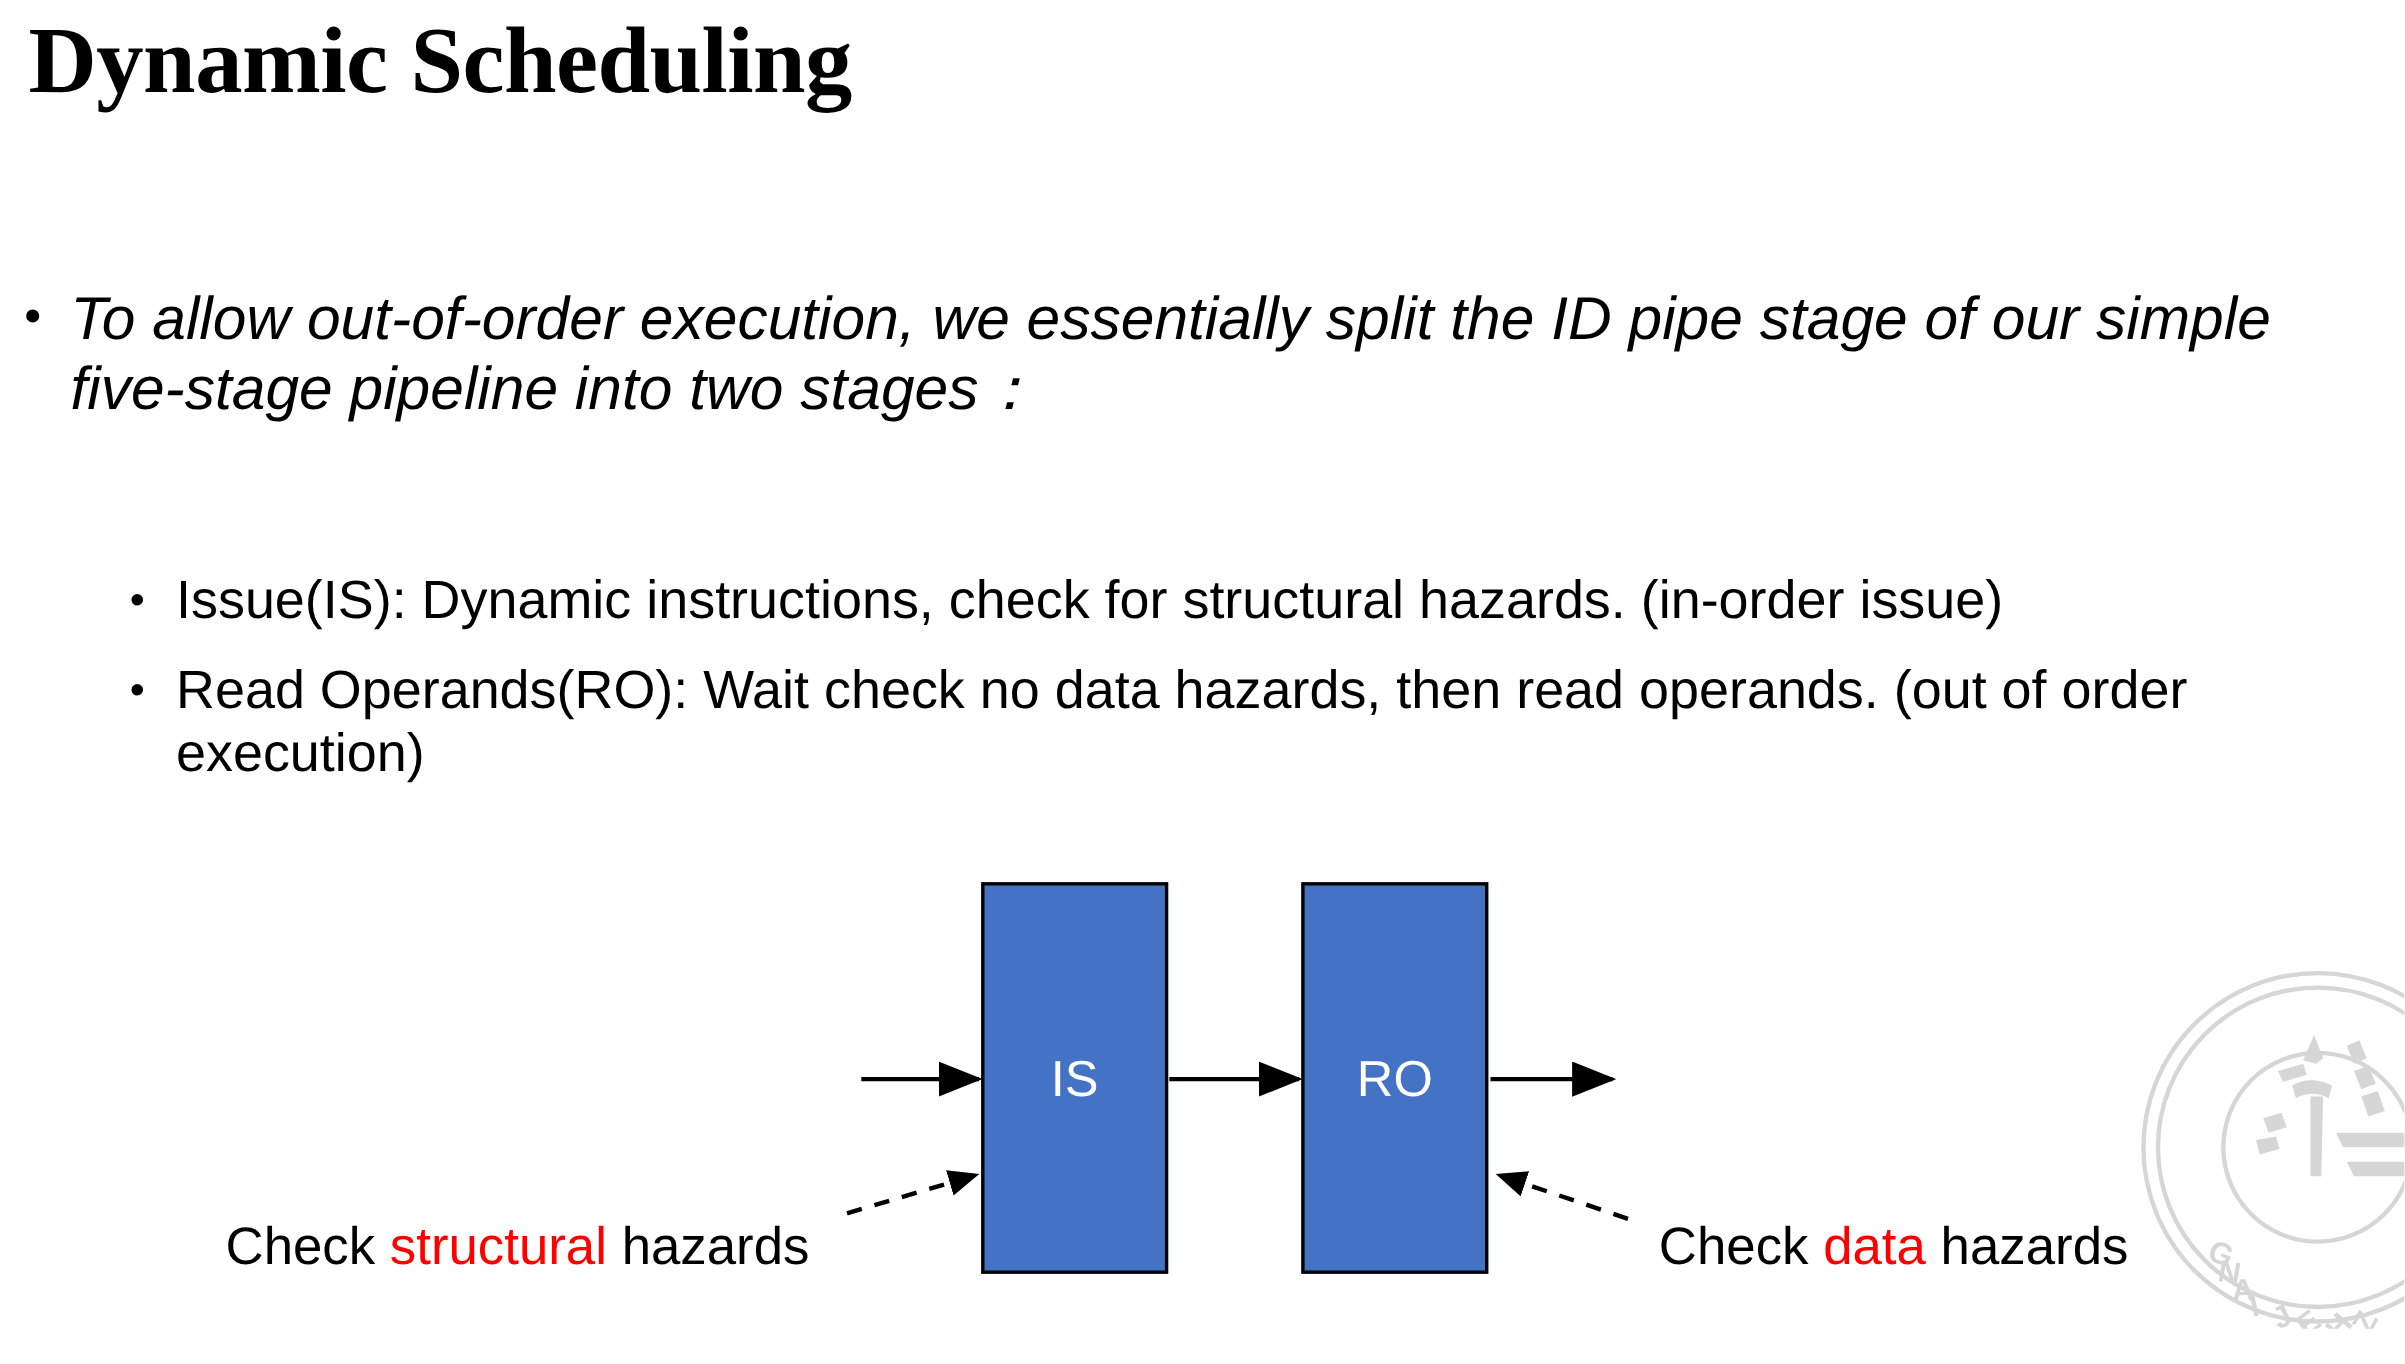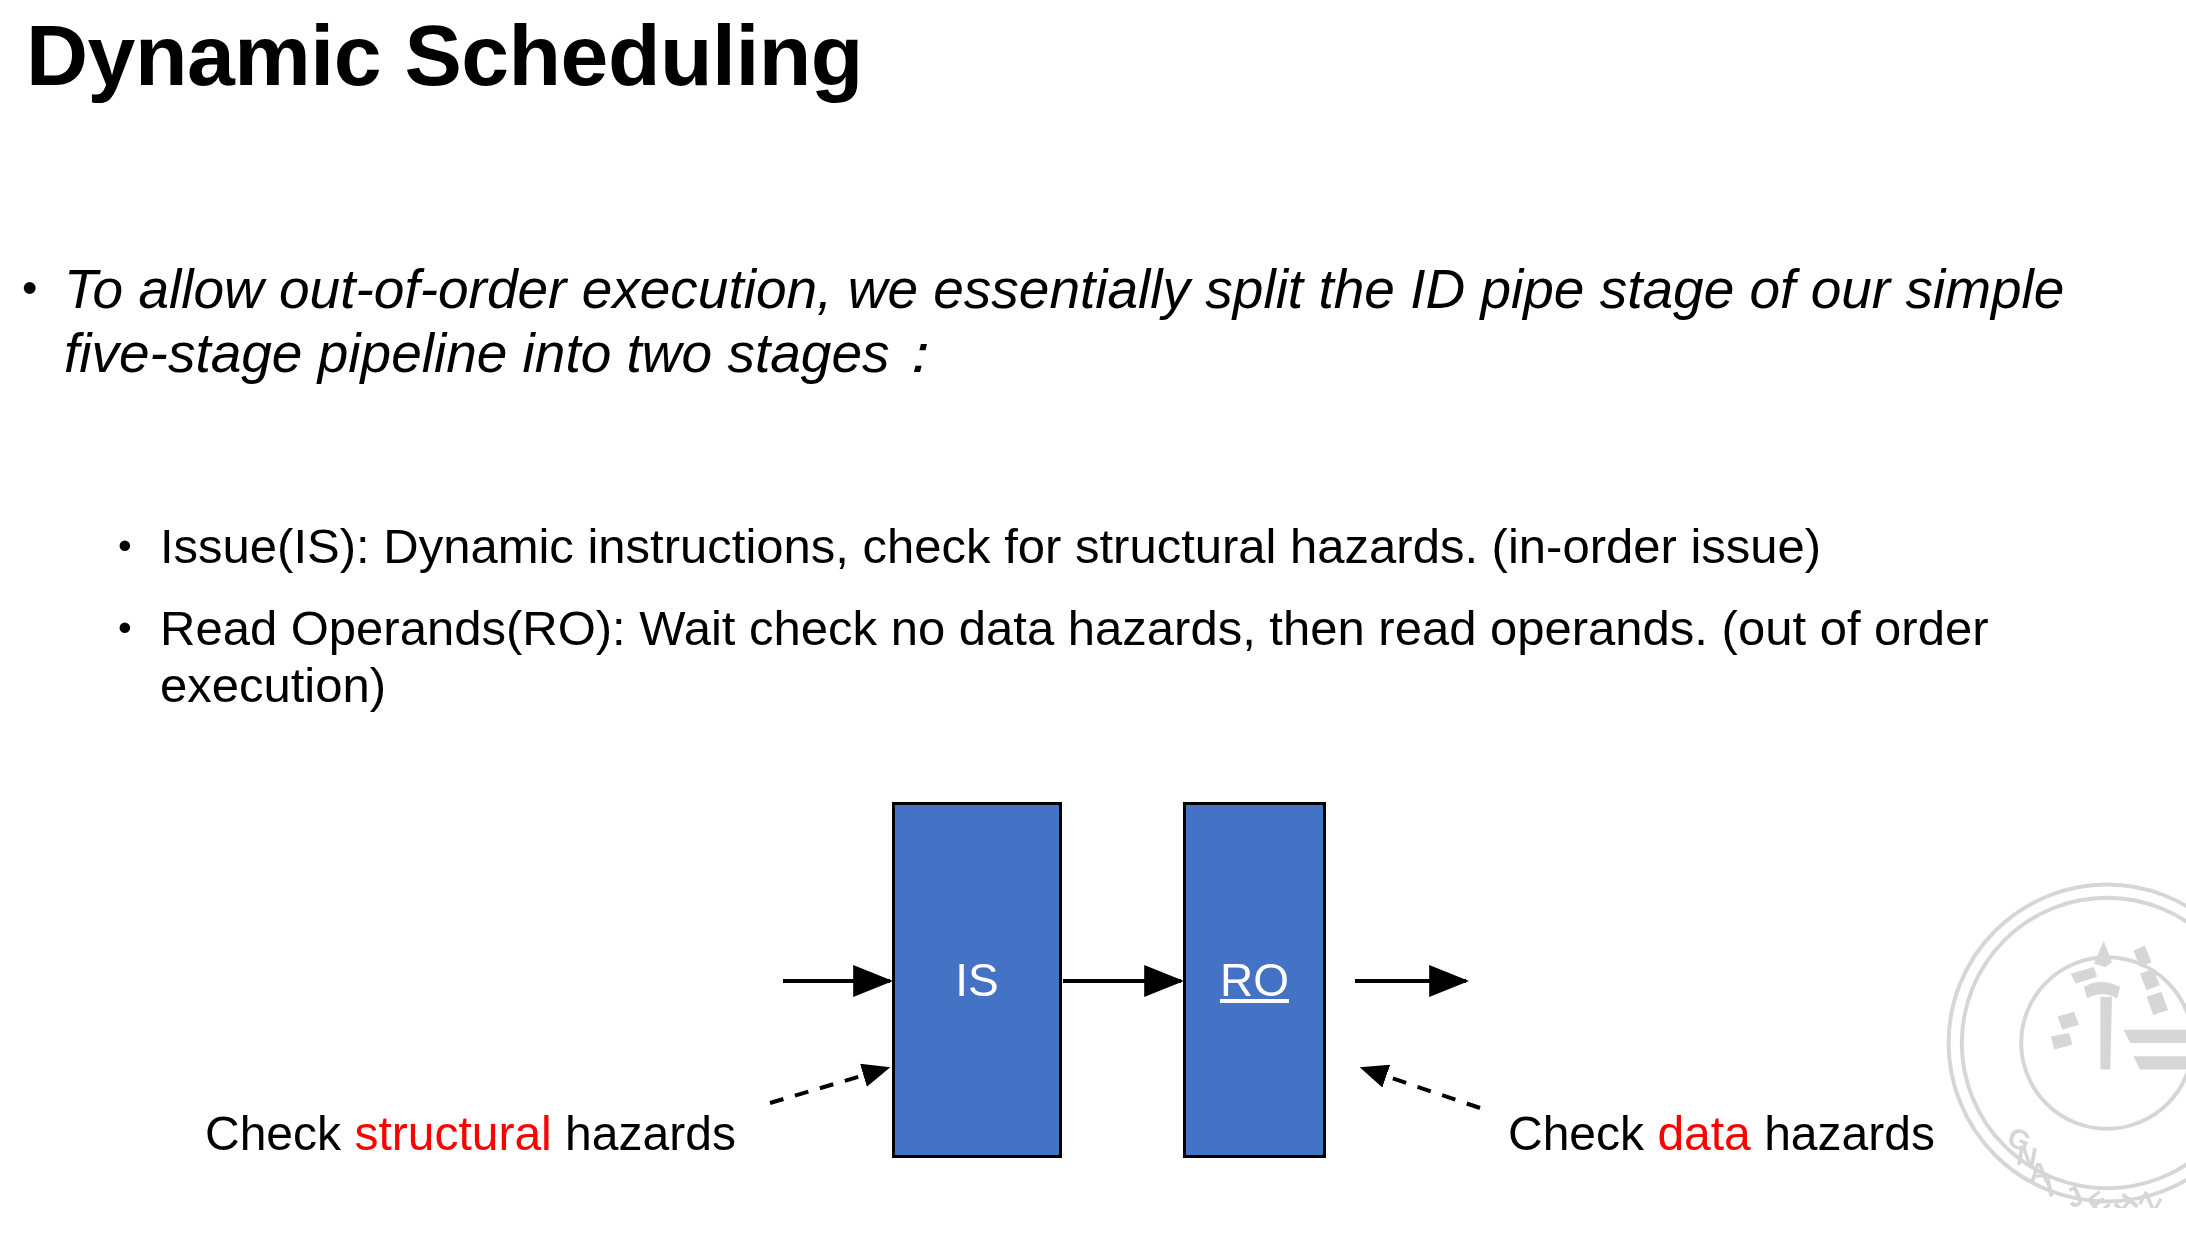--- a/index.html
+++ b/index.html
@@ -23,20 +23,21 @@
   #slide-title {
     position: absolute;
     left: 26px;
     top: 6px;
     font-size: 86px;
     font-weight: bold;
     color: #000000;
     letter-spacing: -0.5px;
     line-height: 1.15;
     white-space: nowrap;
+    font-family: Liberation Serif, serif;
   }
 
   
   .bullet-l1 {
     position: absolute;
     left: 22px;
     top: 258px;
     width: 2090px;
     font-size: 55px;
     color: #000000;
@@ -91,21 +92,21 @@
     border: 3px solid #000000;
     box-sizing: border-box;
     display: flex;
     align-items: center;
     justify-content: center;
     color: #ffffff;
     font-size: 46px;
     line-height: 1;
   }
   #box-is { left: 892px; top: 802px; width: 170px; height: 356px; }
-  #box-ro { left: 1183px; top: 802px; width: 143px; height: 356px; text-decoration: underline; }
+  #box-ro { left: 1183px; top: 802px; width: 170px; height: 356px; }
 
   
   .caption {
     position: absolute;
     font-size: 48px;
     color: #000000;
     white-space: nowrap;
     line-height: 1.1;
   }
   #caption-left  { left: 205px;  top: 1108px; }

